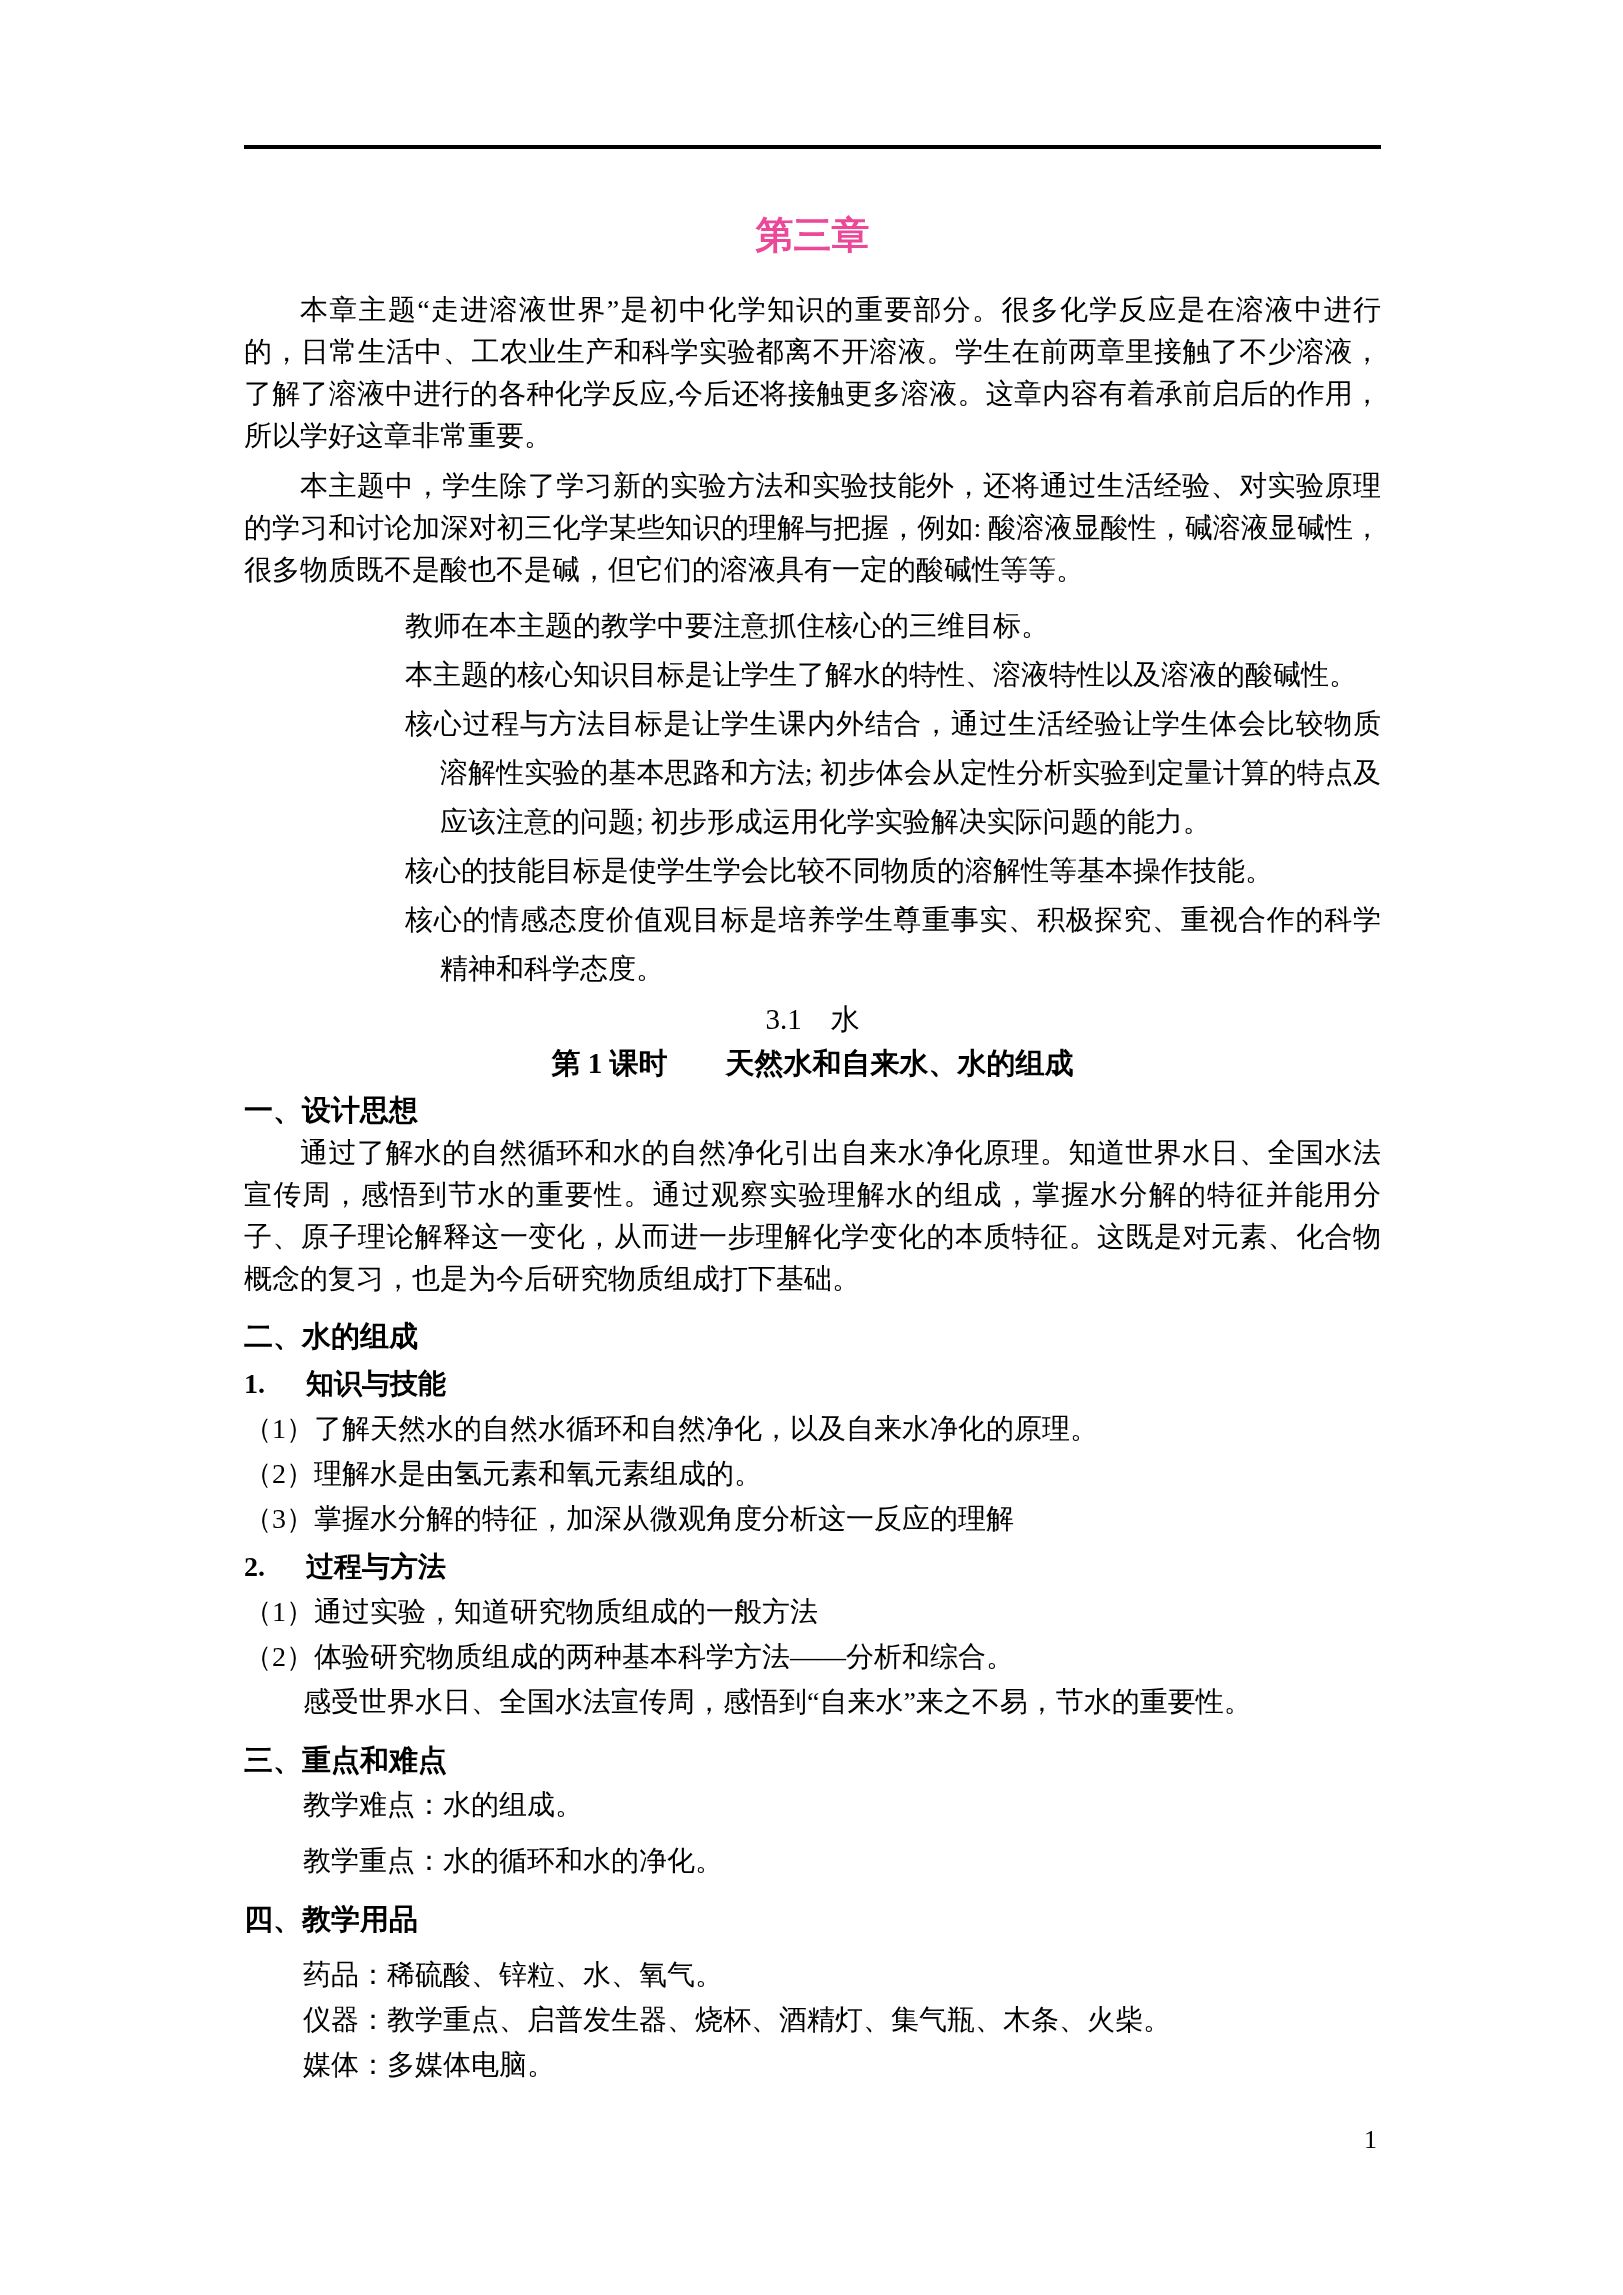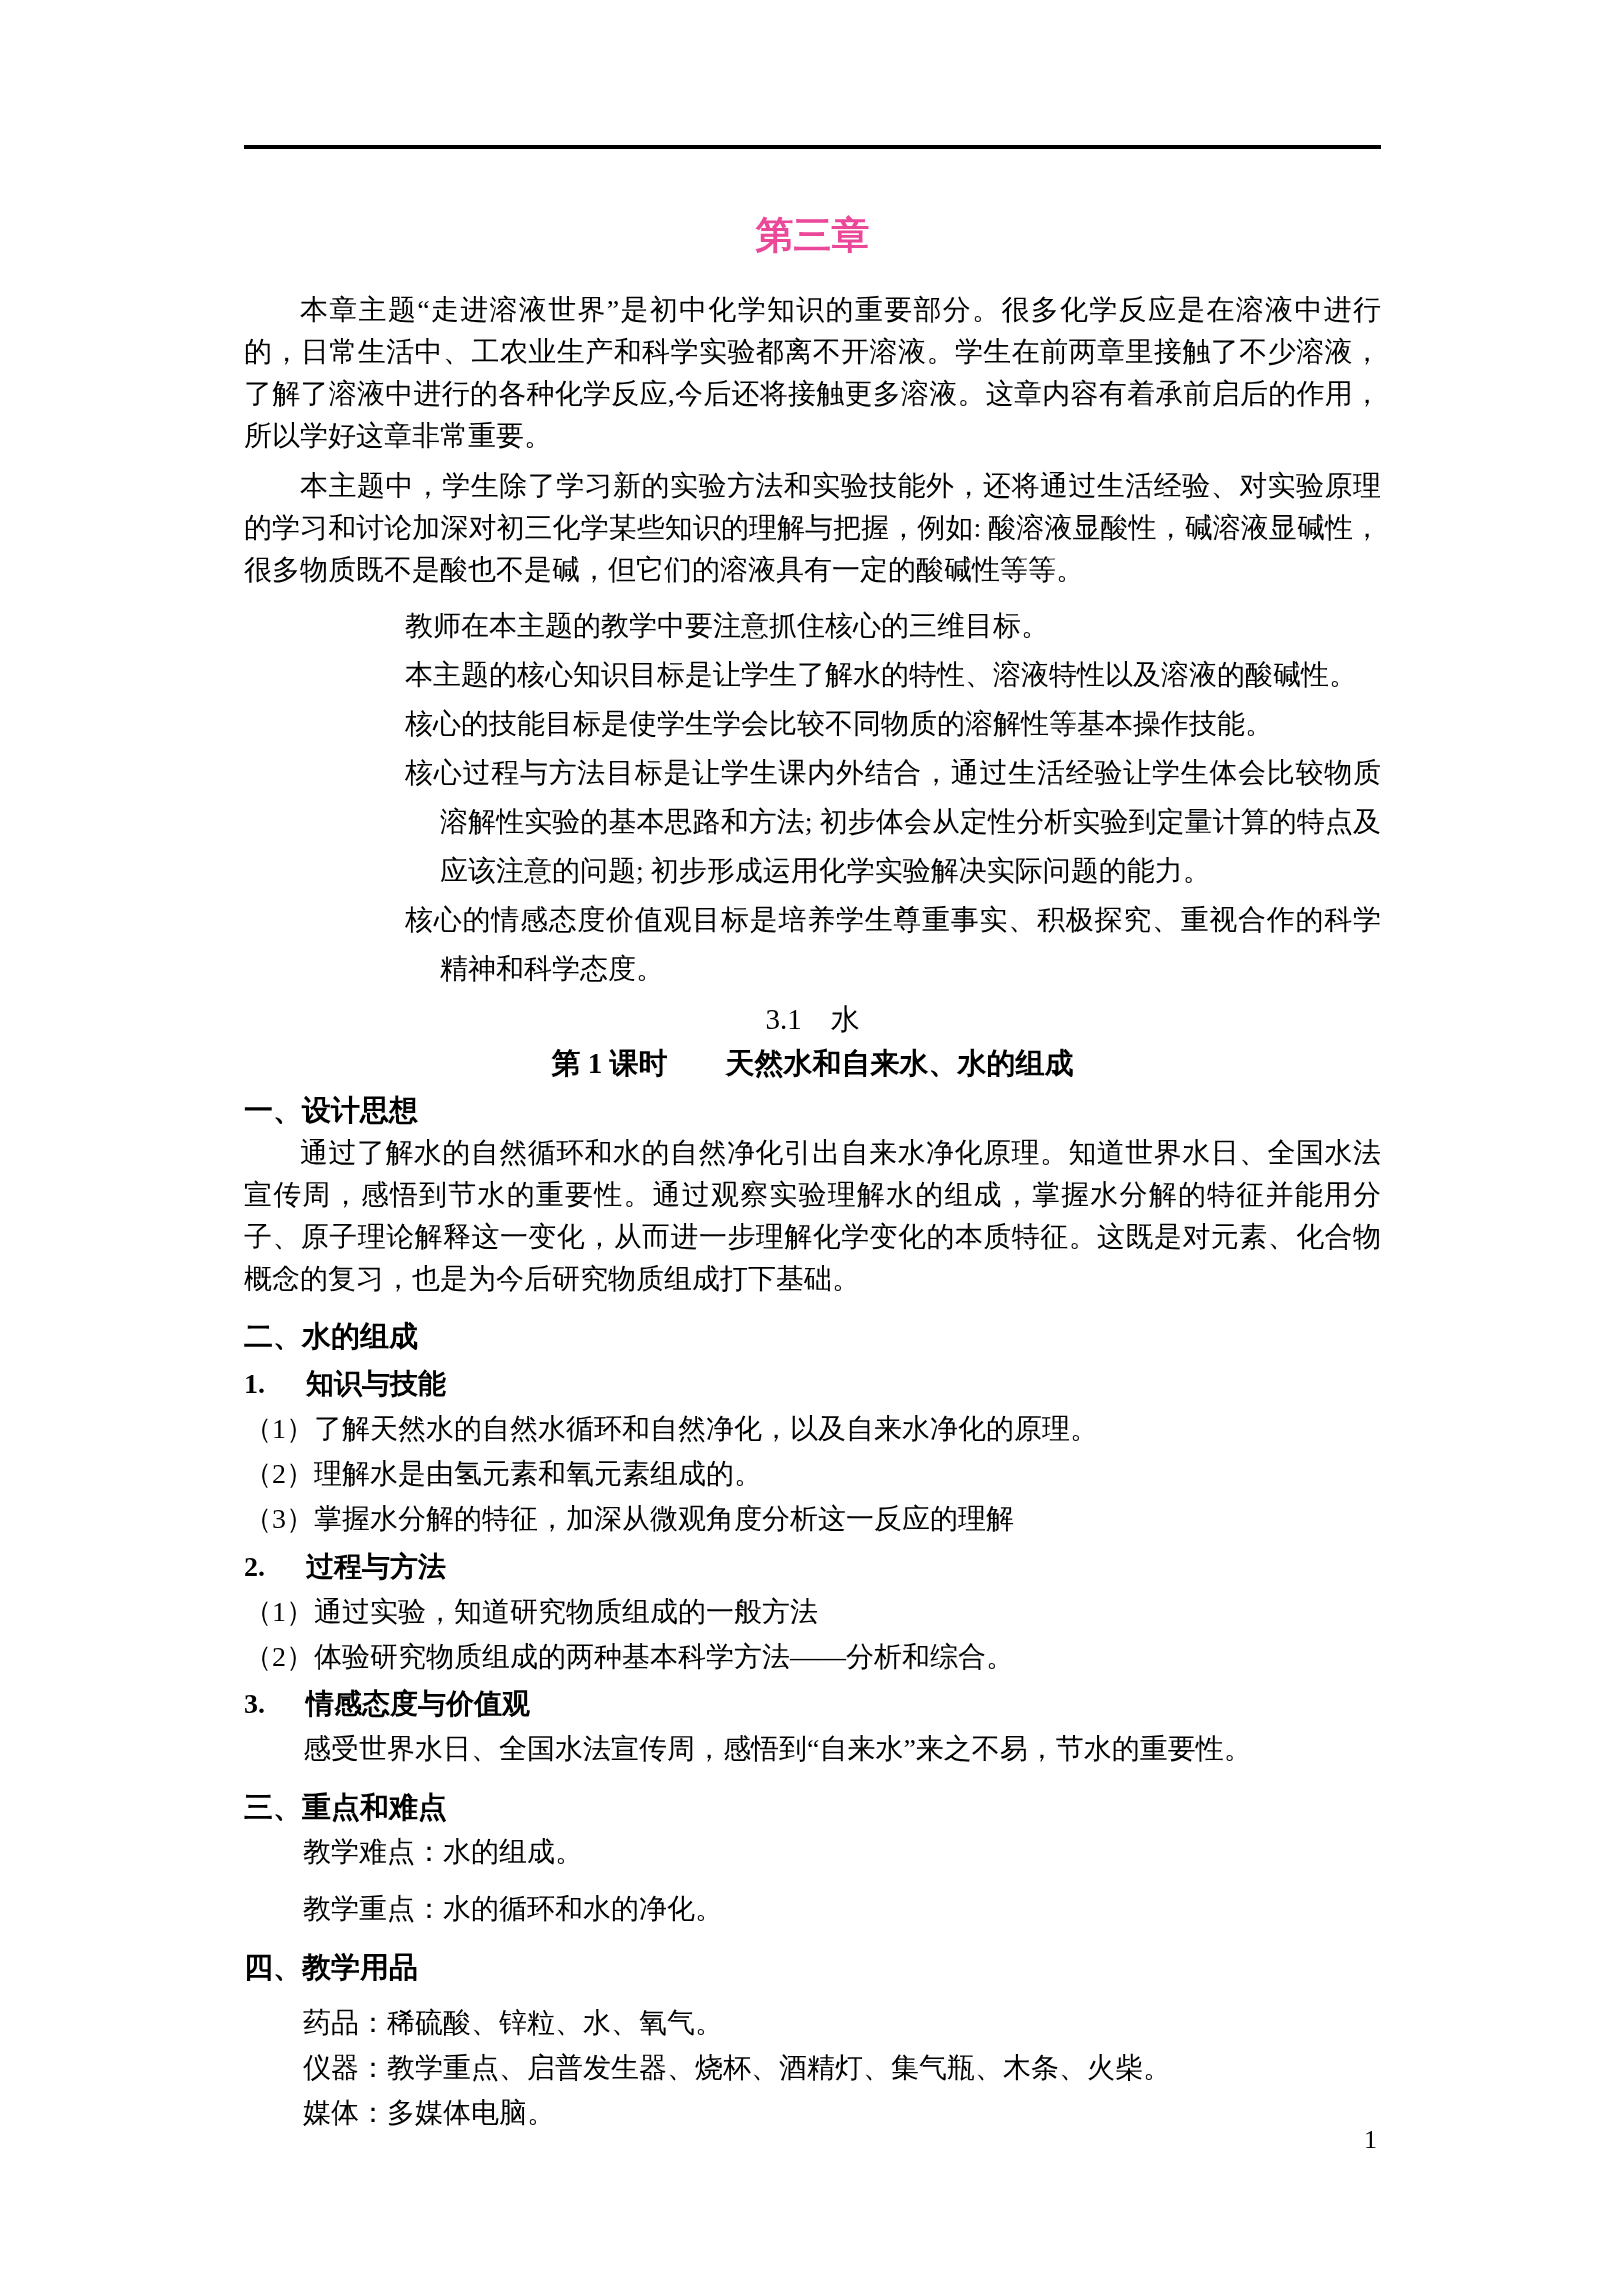--- a/index.html
+++ b/index.html
@@ -96,43 +96,42 @@
   <div class="rule"></div>
 
   <h1 class="chapter-title" style="color: #ec4899;">第三章</h1>
 
   <p class="para first">本章主题“走进溶液世界”是初中化学知识的重要部分。很多化学反应是在溶液中进行的，日常生活中、工农业生产和科学实验都离不开溶液。学生在前两章里接触了不少溶液，了解了溶液中进行的各种化学反应,今后还将接触更多溶液。这章内容有着承前启后的作用，所以学好这章非常重要。</p>
   <p class="para">本主题中，学生除了学习新的实验方法和实验技能外，还将通过生活经验、对实验原理的学习和讨论加深对初三化学某些知识的理解与把握，例如: 酸溶液显酸性，碱溶液显碱性，很多物质既不是酸也不是碱，但它们的溶液具有一定的酸碱性等等。</p>
 
   <div class="goals">
     <p class="goal">教师在本主题的教学中要注意抓住核心的三维目标。</p>
     <p class="goal">本主题的核心知识目标是让学生了解水的特性、溶液特性以及溶液的酸碱性。</p>
+    <p class="goal">核心过程与方法目标是让学生课内外结合，通过生活经验让学生体会比较物质溶解性实验的基本思路和方法; 初步体会从定性分析实验到定量计算的特点及应该注意的问题; 初步形成运用化学实验解决实际问题的能力。</p>
     <p class="goal">核心的技能目标是使学生学会比较不同物质的溶解性等基本操作技能。</p>
-    <p class="goal">核心过程与方法目标是让学生课内外结合，通过生活经验让学生体会比较物质溶解性实验的基本思路和方法; 初步体会从定性分析实验到定量计算的特点及应该注意的问题; 初步形成运用化学实验解决实际问题的能力。</p>
     <p class="goal">核心的情感态度价值观目标是培养学生尊重事实、积极探究、重视合作的科学精神和科学态度。</p>
   </div>
 
   <h2 class="center-h1">3.1　水</h2>
   <h3 class="center-h2">第 1 课时　　天然水和自来水、水的组成</h3>
 
   <h4 class="sec-heading">一、设计思想</h4>
   <p class="para first">通过了解水的自然循环和水的自然净化引出自来水净化原理。知道世界水日、全国水法宣传周，感悟到节水的重要性。通过观察实验理解水的组成，掌握水分解的特征并能用分子、原子理论解释这一变化，从而进一步理解化学变化的本质特征。这既是对元素、化合物概念的复习，也是为今后研究物质组成打下基础。</p>
 
   <h4 class="sec-heading sp">二、水的组成</h4>
 
   <p class="num-heading"><span class="num">1.</span><span>知识与技能</span></p>
   <p class="list-item">（1）了解天然水的自然水循环和自然净化，以及自来水净化的原理。</p>
   <p class="list-item">（2）理解水是由氢元素和氧元素组成的。</p>
   <p class="list-item">（3）掌握水分解的特征，加深从微观角度分析这一反应的理解</p>
 
   <p class="num-heading"><span class="num">2.</span><span>过程与方法</span></p>
   <p class="list-item">（1）通过实验，知道研究物质组成的一般方法</p>
   <p class="list-item">（2）体验研究物质组成的两种基本科学方法——分析和综合。</p>
 
-  <p class="num-heading"><span class="num">3.</span><span>情感态度与价值观</span></p>
   <p class="indent-line">感受世界水日、全国水法宣传周，感悟到“自来水”来之不易，节水的重要性。</p>
 
   <h4 class="sec-heading sp">三、重点和难点</h4>
   <p class="indent-line">教学难点：水的组成。</p>
   <p class="indent-line sp">教学重点：水的循环和水的净化。</p>
 
   <h4 class="sec-heading sp">四、教学用品</h4>
   <p class="indent-line sp">药品：稀硫酸、锌粒、水、氧气。</p>
   <p class="indent-line">仪器：教学重点、启普发生器、烧杯、酒精灯、集气瓶、木条、火柴。</p>
   <p class="indent-line">媒体：多媒体电脑。</p>

